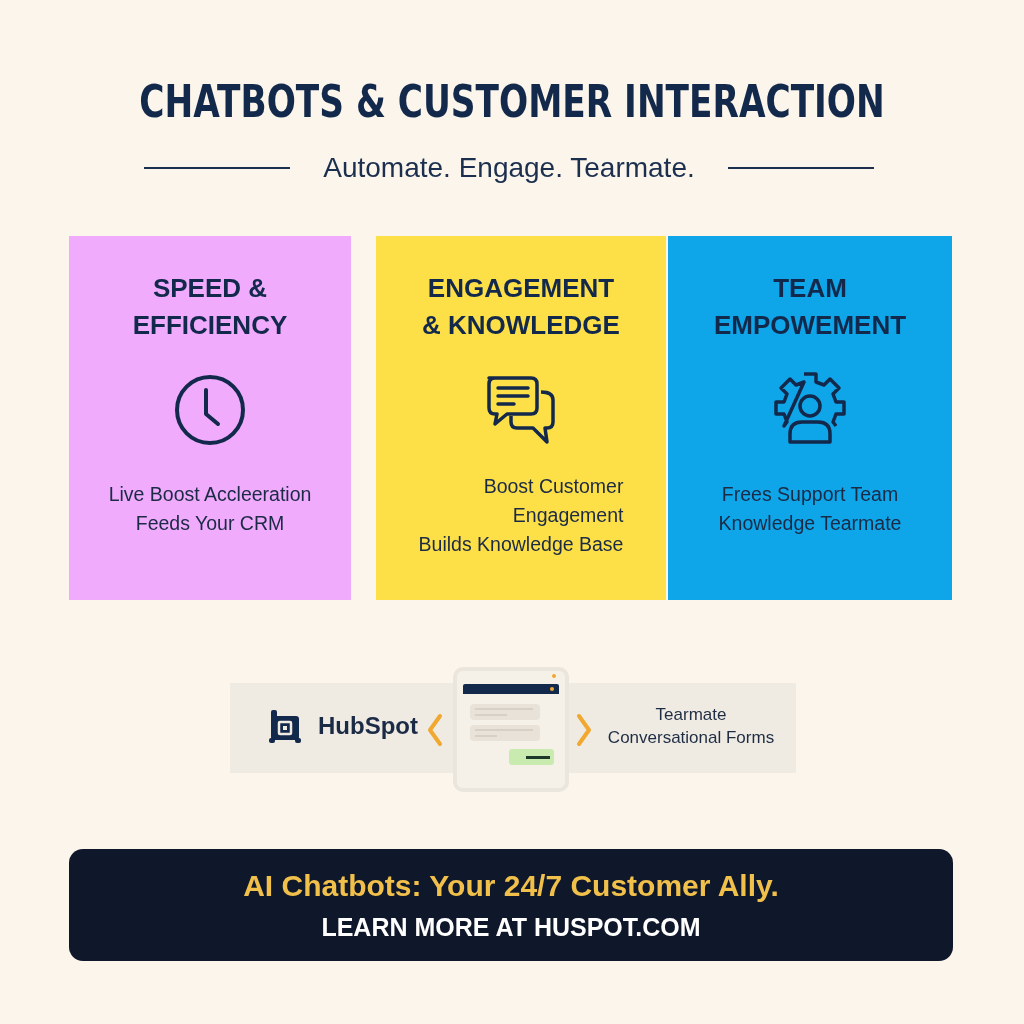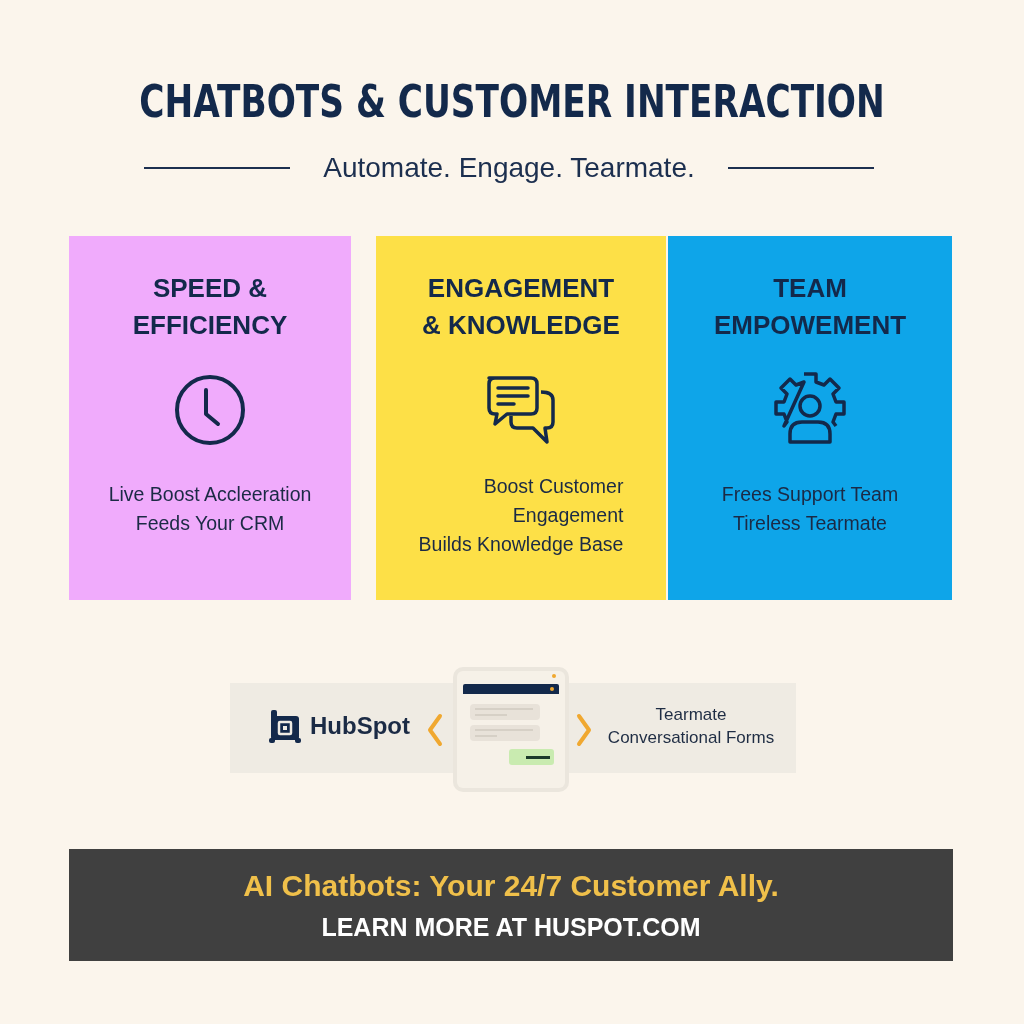--- a/index.html
+++ b/index.html
@@ -46,21 +46,21 @@
   .card-desc {
     font-size: 19.5px; line-height: 29px; color: #1b2a45; margin-top: 30px;
   }
   .card.c2 .card-desc { margin-top: 22px; text-align: right; }
   .hub-bar {
     position: absolute; left: 230px; top: 683px; width: 566px; height: 90px;
     background: #efebe3;
   }
   .hub-logo {
     position: absolute; left: 268px; top: 708px;
-    display: flex; align-items: center; gap: 8px;
+    display: flex; align-items: center; gap: 16px;
   }
   .hub-logo-text { font-weight: bold; font-size: 24px; color: #1b2b45; }
   .chat-window {
     position: absolute; left: 457px; top: 671px; width: 108px; height: 117px;
     background: #f6f1e8; border-radius: 6px;
     box-shadow: 0 0 0 4px #ebe6dd;
   }
   .chat-header {
     position: absolute; left: 6px; top: 13px; width: 96px; height: 10px;
     background: #13294b; border-radius: 2px 2px 0 0;
@@ -79,22 +79,23 @@
   }
   .reply-line {
     position: absolute; left: 17px; top: 7px; width: 24px; height: 3px; background: #1b3a2a;
   }
   .auto-text {
     position: absolute; left: 598px; top: 703px; width: 186px;
     text-align: center; font-size: 17px; line-height: 23px; color: #1f2d44;
   }
   .banner {
     position: absolute; left: 69px; top: 849px; width: 884px; height: 112px;
-    background: #404040;
+    background: #0f172a;
     text-align: center;
+    border-radius: 14px;
   }
   .banner-tag {
     margin-top: 20px; font-size: 30px; font-weight: bold; color: #f0c04a;
   }
   .banner-cta {
     margin-top: 10px; font-size: 25px; font-weight: bold; color: #ffffff;
   }
 </style>
 </head>
 <body>
@@ -146,21 +147,21 @@
     <div>TEAM</div>
     <div>EMPOWEMENT</div>
   </div>
   <svg class="card-icon" viewBox="0 0 80 80">
     <path d="M34 4 H46 V12 L54 15 L60 9 L69 18 L63 24 L66 32 H74 V44 H66 L63 52 L66 56 M14 56 L17 52 L14 44 H6 V32 H14 L17 24 L11 18 L20 9 L26 15 L34 12 Z" fill="none" stroke="#13294b" stroke-width="3.5" stroke-linejoin="round"></path>
     <circle cx="40" cy="36" r="10" fill="none" stroke="#13294b" stroke-width="3.5"></circle>
     <path d="M20 72 V64 Q20 52 32 52 H48 Q60 52 60 64 V72 Z" fill="none" stroke="#13294b" stroke-width="3.5" stroke-linejoin="round"></path>
   </svg>
   <div class="card-desc">
     <div>Frees Support Team</div>
-    <div>Tireless Tearmate</div>
+    <div>Knowledge Tearmate</div>
   </div>
 </div>
 
 <div class="hub-bar"></div>
 
 <div class="hub-logo">
   <svg width="34" height="36" viewBox="0 0 34 36">
     <rect x="3" y="8" width="28" height="24" rx="3" fill="#13294b"></rect>
     <rect x="3" y="2" width="6" height="10" rx="2" fill="#13294b"></rect>
     <rect x="1" y="30" width="6" height="5" rx="2" fill="#13294b"></rect>

